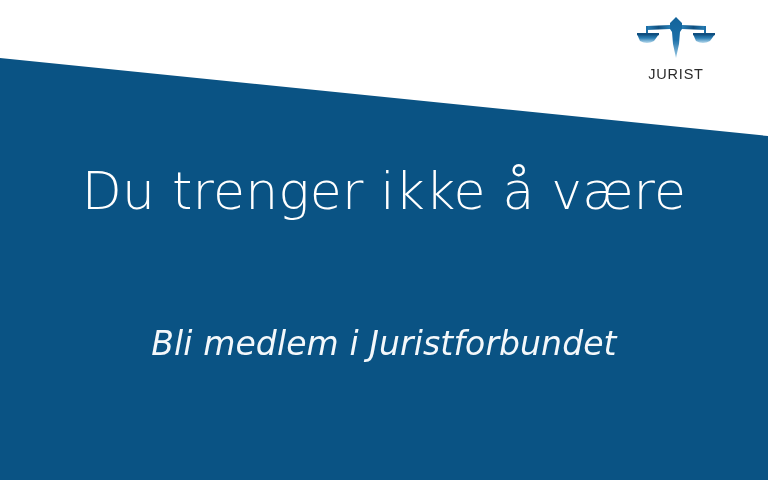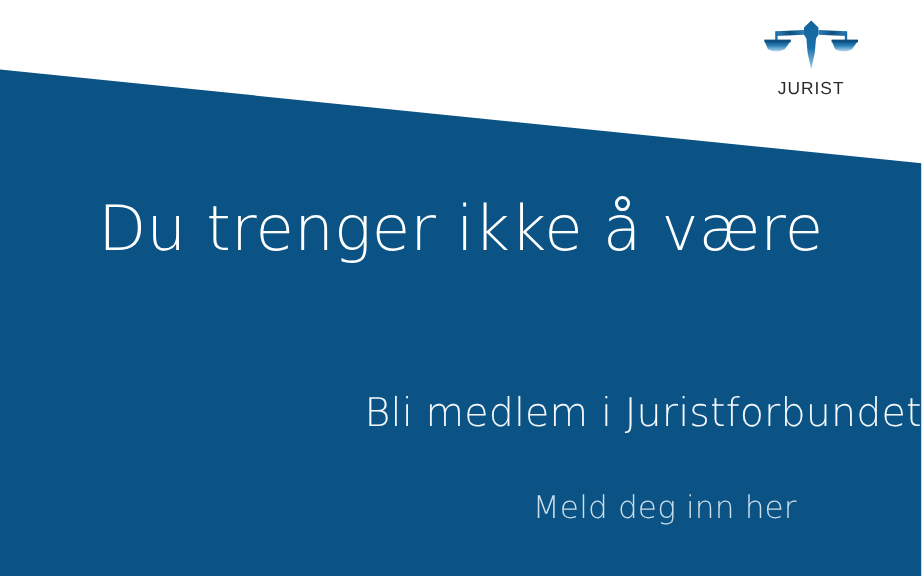--- a/index.html
+++ b/index.html
@@ -84,28 +84,29 @@
     line-height: 1;
     white-space: nowrap;
   }
   #headline-line-1 { top: 165px; }
   #headline-line-2 { top: 237px; }
 
   #subtitle {
     position: absolute;
     top: 327px;
     width: 768px;
-    text-align: right;
+    text-align: center;
     color: #f4f8fb;
     font-family: "DejaVu Sans", sans-serif;
     font-weight: 200;
     font-size: 33px;
     line-height: 1;
     letter-spacing: 0.1px;
     white-space: nowrap;
+    font-style: italic;
   }
 
   #cta-link {
     position: absolute;
     top: 411px;
     right: 104px;
     color: #cbdde9;
     font-family: "DejaVu Sans", sans-serif;
     font-weight: 200;
     font-size: 26px;
@@ -174,16 +175,15 @@
     <span class="logo-wordmark">JURIST</span>
   </div>
 
   <div id="content">
 
     <div class="headline" id="headline-line-1">Du trenger ikke å være</div>
 
 
     <div id="subtitle">Bli medlem i Juristforbundet</div>
 
-    <a id="cta-link" href="#">Meld deg inn her</a>
 
   </div>
 </div>
 
 </body></html>

